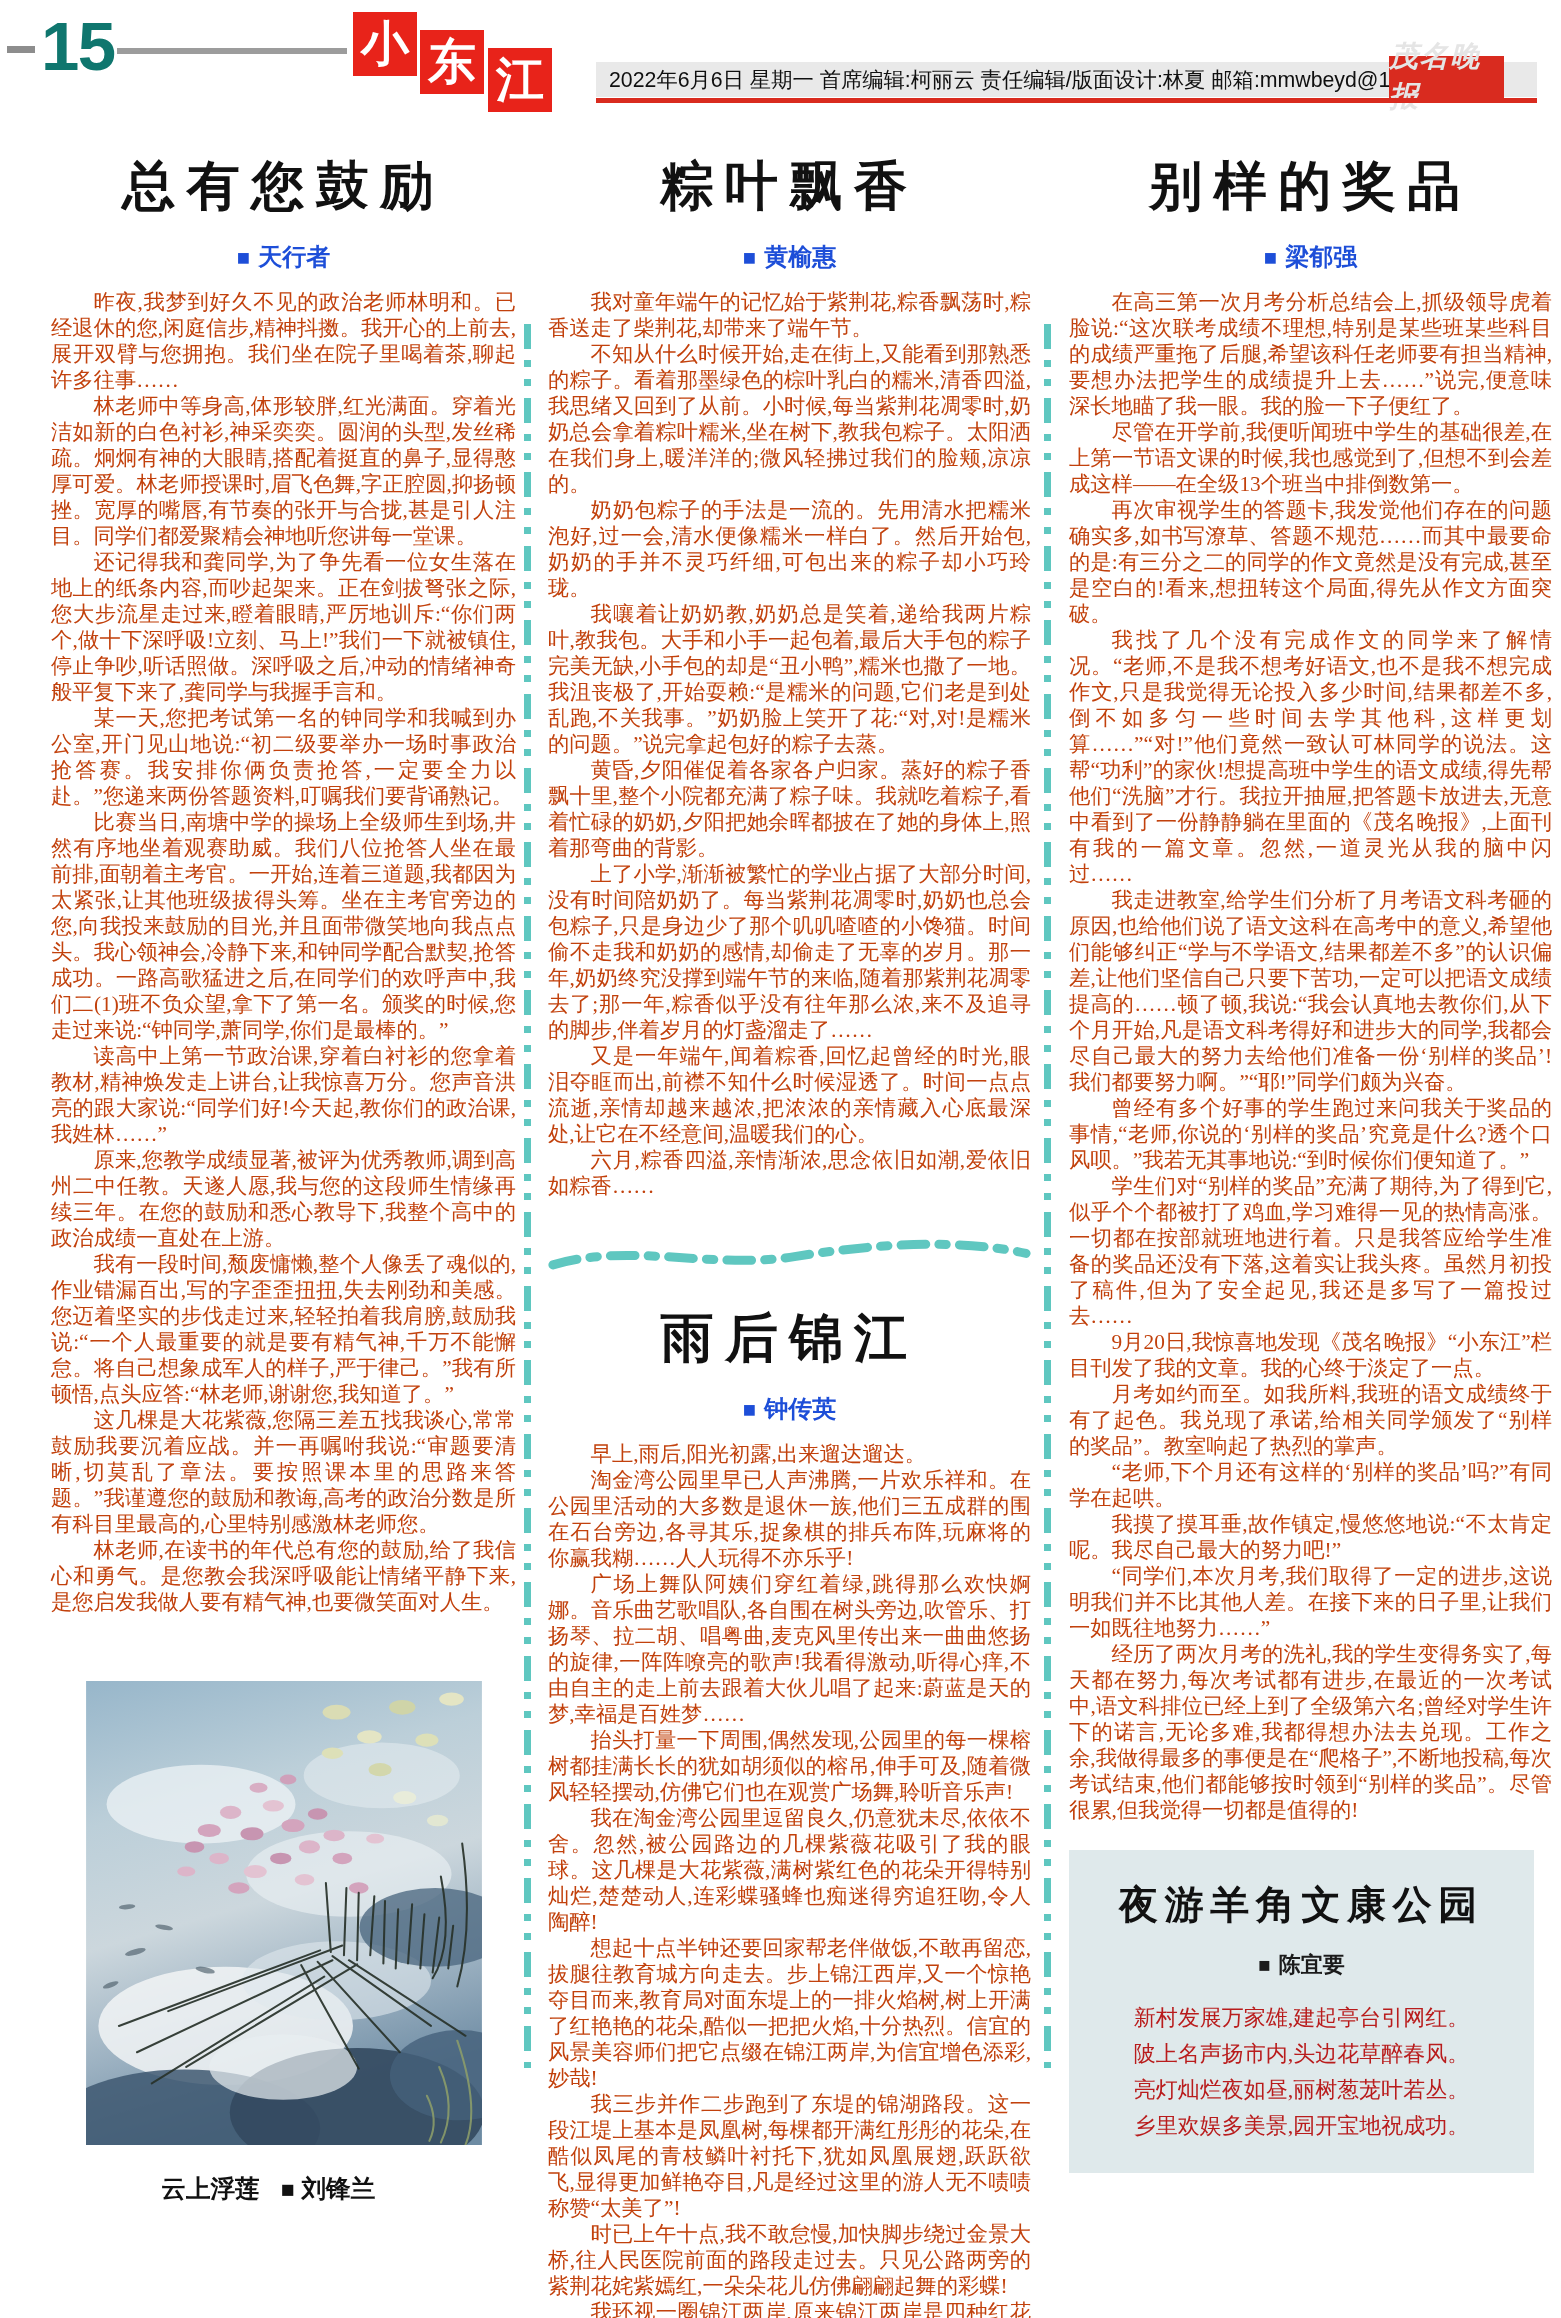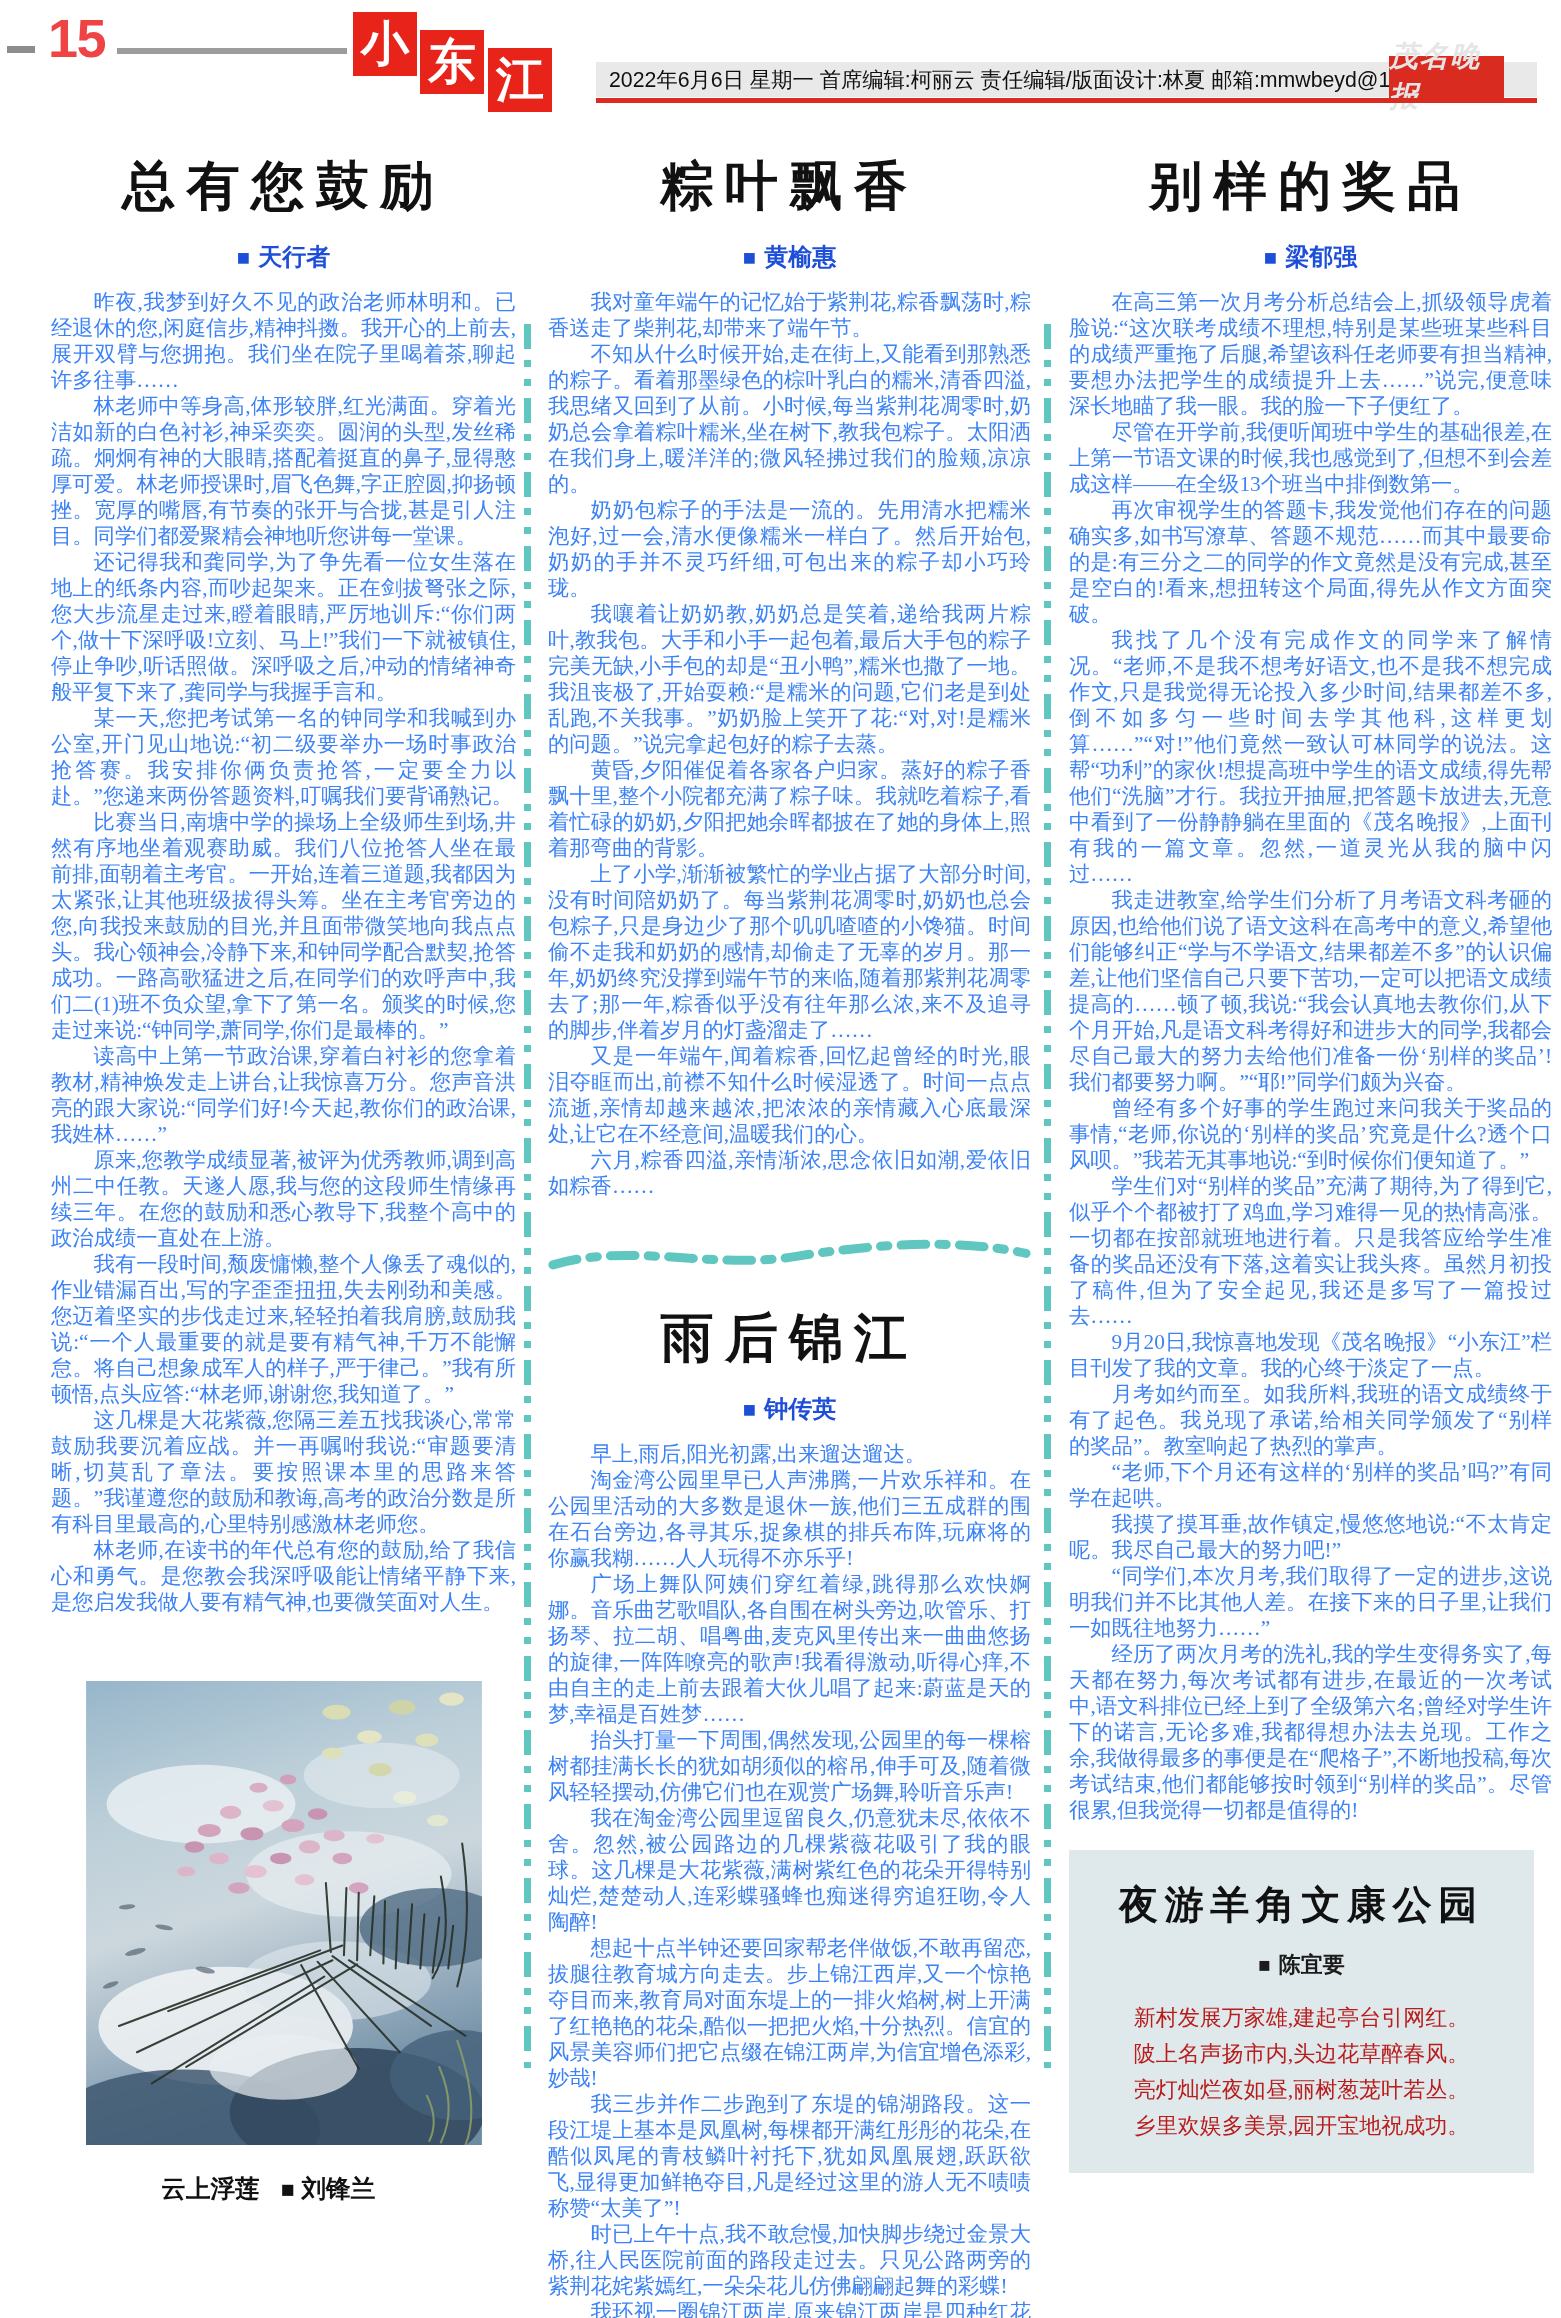--- a/index.html
+++ b/index.html
@@ -5,22 +5,22 @@
   * { margin:0; padding:0; box-sizing:border-box; }
   html,body { background:#ffffff; }
   body {
     width:1562px; height:2319px; position:relative; overflow:hidden;
     font-family:"Liberation Serif", serif; color:#1b1b1b;
   }
 
   
   .pagenum-dash { position:absolute; left:6.6px; top:46px; width:28px; height:7.4px; background:#8d8d8d; }
   .pagenum {
-    position:absolute; left:48px; top:6.6px; font-size:54px; font-weight:bold;
-    color:#ef4444; font-family:"Liberation Sans", sans-serif; letter-spacing:-1.6px;
+    position:absolute; left:41px; top:6.6px; font-size:69px; font-weight:bold;
+    color:#0f766e; font-family:"Liberation Sans", sans-serif; letter-spacing:-1.6px;
   }
   .header-line { position:absolute; left:117px; top:48px; width:230px; height:5.7px; background:#9c9c9c; }
   .sec-box {
     position:absolute; width:64px; height:64px; background:#e8231a; color:#fff;
     display:flex; align-items:center; justify-content:center;
     font-size:48px; font-weight:bold; font-family:"DejaVu Serif", serif;
   }
   #sec1 { left:353px; top:11.5px; }
   #sec2 { left:420px; top:29.5px; }
   #sec3 { left:488px; top:48px; }
@@ -46,21 +46,21 @@
   .art-title {
     text-align:center; font-size:53px; font-weight:bold; letter-spacing:11.5px;
     font-family:"DejaVu Serif", serif; color:#111; margin:4.9px 0 18px 0; white-space:nowrap;
   }
   .art-author {
     text-align:center; font-size:24px; font-weight:bold;
     font-family:"Liberation Sans", sans-serif; margin-bottom:16.4px; color:#1d4ed8;
   }
   .art-author .marker { font-size:22px; margin-right:8.2px; }
   .art-body p {
-    font-size:21.3px; line-height:26px; text-align:justify; text-indent:2em; color:#3b82f6;
+    font-size:21.3px; line-height:26px; text-align:justify; text-indent:2em; color:#c2410c;
   }
 
   
   .vdiv {
     position:absolute; width:7.4px; top:324px; height:1744px;
     background-image:repeating-linear-gradient(to bottom,
       #5fc7c0 0 24.6px, transparent 24.6px 36px,
       #5fc7c0 36px 43px, transparent 43px 55px,
       #5fc7c0 55px 62px, transparent 62px 74px);
   }

